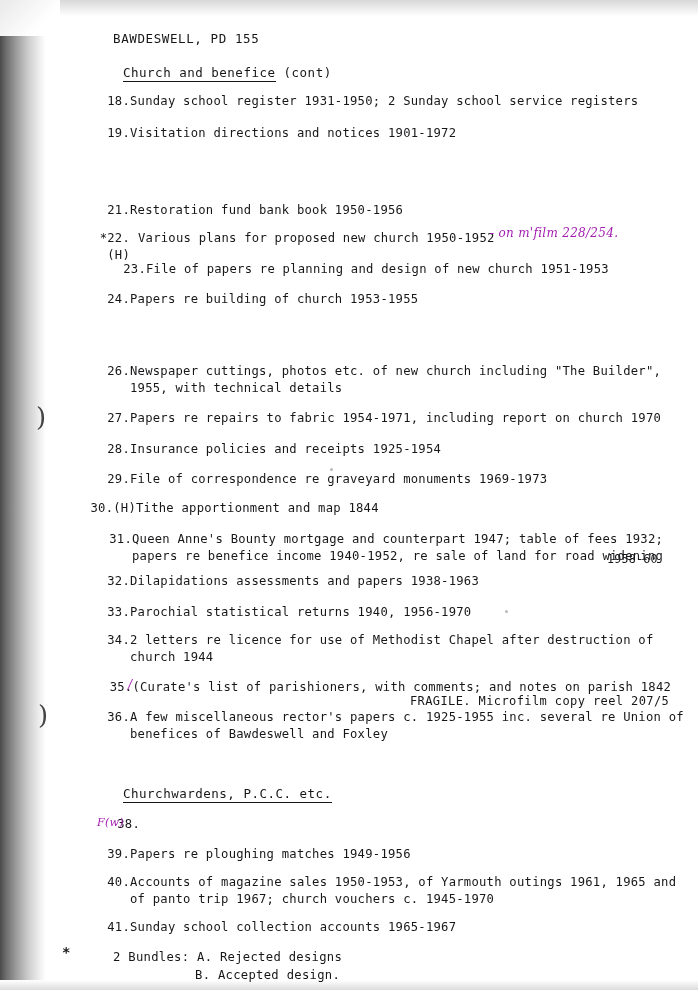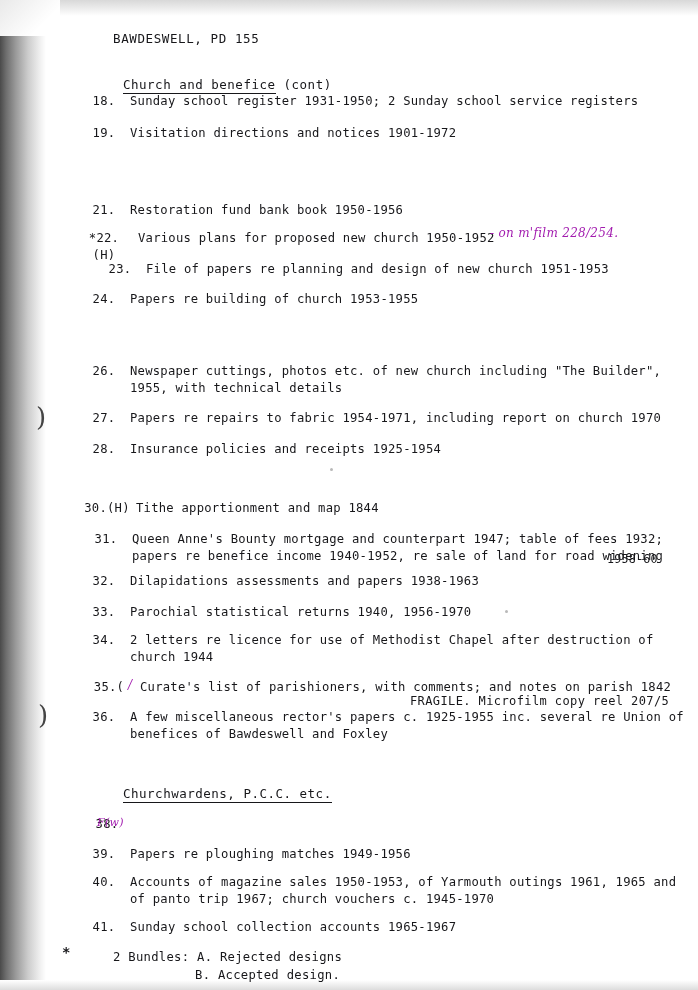--- a/index.html
+++ b/index.html
@@ -74,21 +74,21 @@
     position: absolute;
     font-size: 12.2px;
     letter-spacing: 0.25px;
     line-height: 17px;
   }
   .entry .num {
     position: absolute;
     left: 0;
     top: 0;
     width: 52px;
-    text-align: center;
+    text-align: right;
   }
   .entry .body {
     display: block;
     margin-left: 52px;
     white-space: pre-wrap;
   }
 
   .hand {
     position: absolute;
     font-family: "DejaVu Serif", "Liberation Serif", serif;
@@ -140,21 +140,21 @@
   <div class="edge-top"></div>
   <div class="edge-left"></div>
   <div class="edge-corner"></div>
   <div class="edge-bottom"></div>
 
   <div class="speck" style="left:330px; top:468px; width:3px; height:3px;"></div>
   <div class="speck" style="left:505px; top:610px; width:3px; height:3px;"></div>
 
   <div class="header">BAWDESWELL, PD 155</div>
 
-  <div class="section-title" style="left:123px; top:77px;"><span class="ul">Church and benefice</span><span> (cont)</span></div>
+  <div class="section-title" style="left:123px; top:65px;"><span class="ul">Church and benefice</span><span> (cont)</span></div>
 
   <div class="entry" style="left:78px; top:93px; width:600px;">
     <span class="num">18.</span>
     <span class="body">Sunday school register 1931-1950; 2 Sunday school service registers</span>
   </div>
 
   <div class="entry" style="left:78px; top:125px; width:600px;">
     <span class="num">19.</span>
     <span class="body">Visitation directions and notices 1901-1972</span>
   </div>
@@ -192,20 +192,24 @@
     <span class="num">27.</span>
     <span class="body">Papers re repairs to fabric 1954-1971, including report on church 1970</span>
   </div>
   <div class="paren" style="left:36px; top:404px;">)</div>
 
   <div class="entry" style="left:78px; top:441px; width:600px;">
     <span class="num">28.</span>
     <span class="body">Insurance policies and receipts 1925-1954</span>
   </div>
 
+  <div class="entry" style="left:78px; top:471px; width:600px;">
+    <span class="num">29.</span>
+    <span class="body">File of correspondence re graveyard monuments 1969-1973</span>
+  </div>
 
   <div class="entry" style="left:78px; top:500px; width:600px;">
     <span class="num" style="width:58px;">30.(H)</span>
     <span class="body" style="margin-left:58px;">Tithe apportionment and map 1844</span>
   </div>
 
   <div class="entry" style="left:80px; top:531px; width:610px;">
     <span class="num">31.</span>
     <span class="body">Queen Anne's Bounty mortgage and counterpart 1947; table of fees 1932;
 papers re benefice income 1940-1952, re sale of land for road widening</span>

